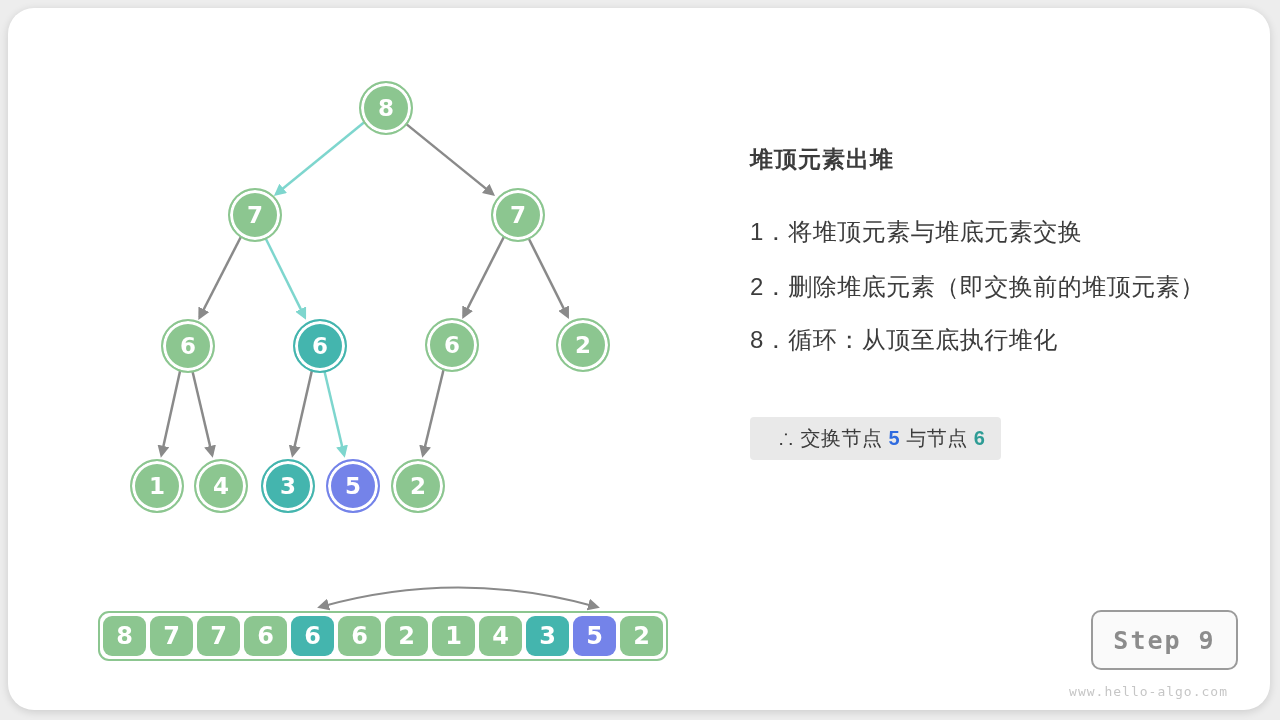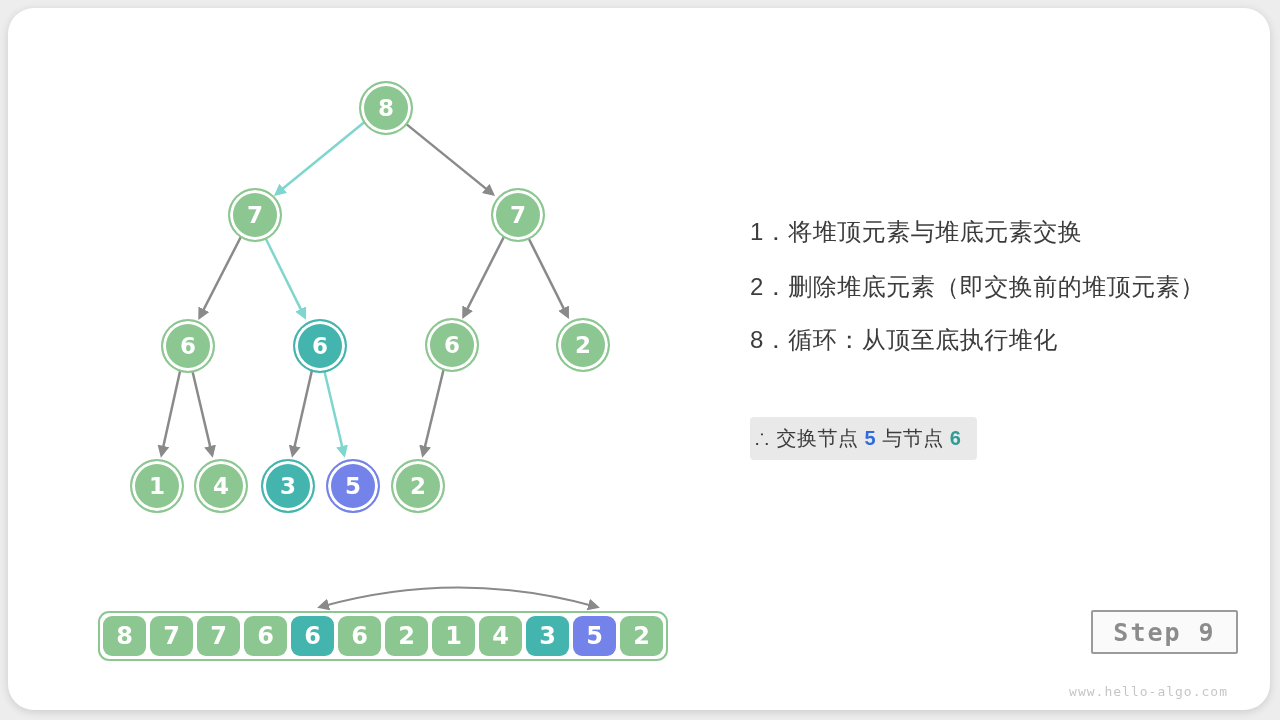--- a/index.html
+++ b/index.html
@@ -16,37 +16,37 @@
   .node[data-variant="green"]{background:var(--green);border-color:var(--green);}
   .node[data-variant="teal"]{background:var(--teal);border-color:var(--teal);}
   .node[data-variant="blue"]{background:var(--blue);border-color:var(--blue);}
 
   
   .panel-title{position:absolute;left:742px;top:136px;font-size:23px;font-weight:bold;
     color:var(--text-dark);letter-spacing:1px;}
   .step-item{position:absolute;left:742px;font-size:24px;color:var(--text-dark);letter-spacing:.5px;}
   .reason-line{position:absolute;left:754px;top:375px;font-size:20px;color:var(--text-dark);letter-spacing:.5px;}
   .reason-highlight{position:absolute;left:742px;top:409px;height:43px;box-sizing:border-box;
-    background:var(--highlight-bg);border-radius:4px;padding:8px 16px 0 4px;
+    background:var(--highlight-bg);border-radius:4px;padding:8px 16px 0 28px;
     font-size:20px;color:var(--text-dark);letter-spacing:.5px;}
   .seg-blue{color:var(--num-blue);font-weight:bold;}
   .seg-teal{color:var(--num-teal);font-weight:bold;}
 
   
   .array-box{position:absolute;left:90px;top:603px;display:flex;gap:4px;
     padding:3px;border:2px solid var(--green);border-radius:11px;background:#fff;}
   .cell{width:43px;height:40px;border-radius:9px;display:flex;align-items:center;justify-content:center;
     color:#fff;font-weight:bold;font-size:24px;font-family:"DejaVu Sans",sans-serif;}
   .cell[data-variant="green"]{background:var(--green);}
   .cell[data-variant="teal"]{background:var(--teal);}
   .cell[data-variant="blue"]{background:var(--blue);}
 
   
-  .step-badge{position:absolute;left:1083px;top:602px;width:147px;height:44px;box-sizing:border-box;
-    background:#FAFAFA;border:2px solid #9B9B9B;border-radius:2px;
+  .step-badge{position:absolute;left:1083px;top:602px;width:147px;height:60px;box-sizing:border-box;
+    background:#FAFAFA;border:2px solid #9B9B9B;border-radius:10px;
     display:flex;align-items:center;justify-content:center;
     font-family:"DejaVu Sans Mono",monospace;font-weight:bold;font-size:25px;
     color:#8C8C8C;letter-spacing:2px;}
   .watermark{position:absolute;right:42px;top:676px;font-family:"DejaVu Sans Mono",monospace;
     font-size:13px;color:#C6C6C6;letter-spacing:1px;}
 </style>
 </head>
 <body>
 
 <div class="card">
@@ -80,20 +80,21 @@
   <div class="node" style="left:153px;top:311px" data-variant="green">6</div>
   <div class="node" style="left:285px;top:311px" data-variant="teal">6</div>
   <div class="node" style="left:417px;top:310px" data-variant="green">6</div>
   <div class="node" style="left:548px;top:310px" data-variant="green">2</div>
   <div class="node" style="left:122px;top:451px" data-variant="green">1</div>
   <div class="node" style="left:186px;top:451px" data-variant="green">4</div>
   <div class="node" style="left:253px;top:451px" data-variant="teal">3</div>
   <div class="node" style="left:318px;top:451px" data-variant="blue">5</div>
   <div class="node" style="left:383px;top:451px" data-variant="green">2</div>
 
+  <div class="panel-title">堆顶元素出堆</div>
   <div class="step-item" style="top:208px">1．将堆顶元素与堆底元素交换</div>
   <div class="step-item" style="top:263px">2．删除堆底元素（即交换前的堆顶元素）</div>
   <div class="step-item" style="top:316px">8．循环：从顶至底执行堆化</div>
   <div class="reason-highlight"><span>∴ 交换节点 </span><span class="seg-blue">5</span><span> 与节点 </span><span class="seg-teal">6</span></div>
 
   <div class="array-box">
     <div class="cell" data-variant="green">8</div>
     <div class="cell" data-variant="green">7</div>
     <div class="cell" data-variant="green">7</div>
     <div class="cell" data-variant="green">6</div>

